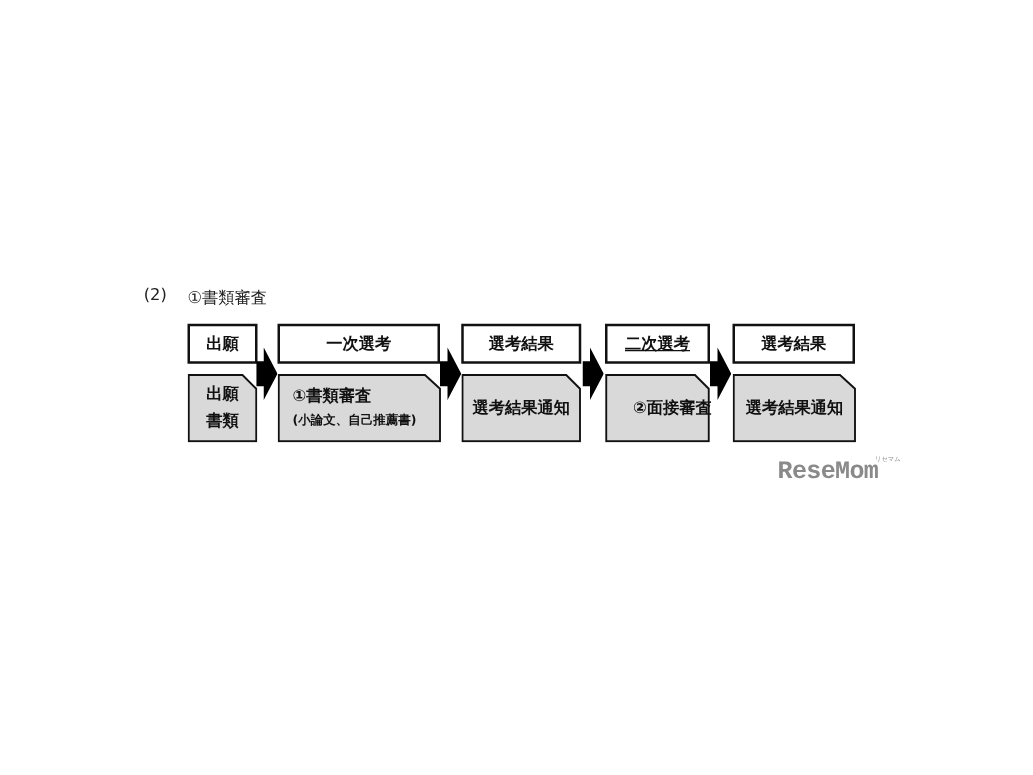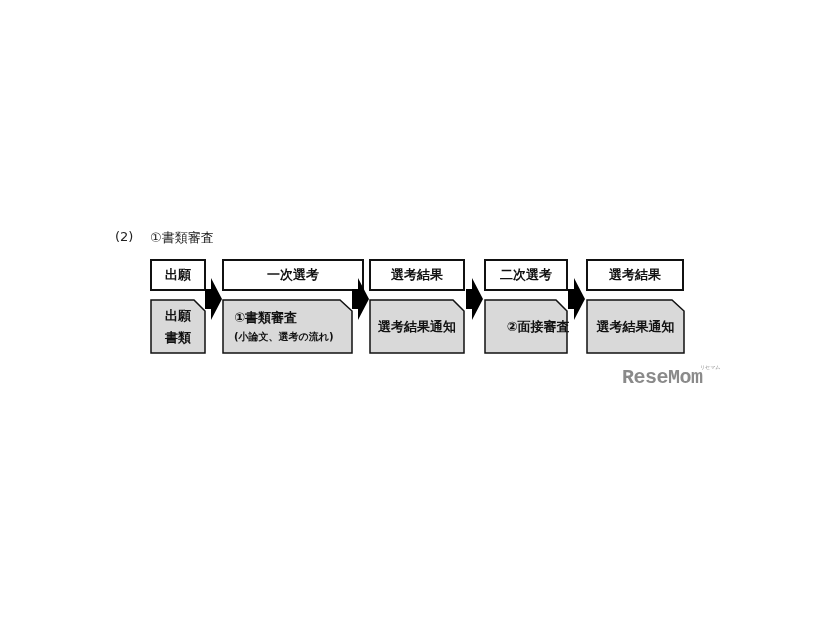--- a/index.html
+++ b/index.html
@@ -56,48 +56,48 @@
     </svg>
   <div class="bottom-content">
     <div class="b-main">出願</div>
     <div class="b-main" style="margin-top:4px">書類</div>
   </div>
 </div>
 <svg class="arrow" style="left:205px;" width="17" height="42">
     <polygon points="0,11 6,11 6,0 17,21 6,42 6,31 0,31" fill="#000"></polygon>
   </svg>
 
-<div class="top-box" style="left:222px; width:142px;">一次選考</div>
+<div class="top-box" style="left:222px; width:130px;">一次選考</div>
 <div class="bottom-box" style="left:222px; width:131px;">
   <svg width="131" height="55">
       <polygon points="1,1 118,1 130,12 130,54 1,54" fill="#d9d9d9" stroke="#111" stroke-width="1.5"></polygon>
     </svg>
   <div class="bottom-content b-left">
     <div class="b-main">①書類審査</div>
-    <div class="b-sub">(小論文、選考の流れ)</div>
+    <div class="b-sub">(小論文、自己推薦書)</div>
   </div>
 </div>
 <svg class="arrow" style="left:352px;" width="17" height="42">
     <polygon points="0,11 6,11 6,0 17,21 6,42 6,31 0,31" fill="#000"></polygon>
   </svg>
 
 <div class="top-box" style="left:369px; width:96px;">選考結果</div>
 <div class="bottom-box" style="left:369px; width:96px;">
   <svg width="96" height="55">
       <polygon points="1,1 84,1 95,12 95,54 1,54" fill="#d9d9d9" stroke="#111" stroke-width="1.5"></polygon>
     </svg>
   <div class="bottom-content">
     <div class="b-main">選考結果通知</div>
   </div>
 </div>
 <svg class="arrow" style="left:466px;" width="17" height="42">
     <polygon points="0,11 6,11 6,0 17,21 6,42 6,31 0,31" fill="#000"></polygon>
   </svg>
 
-<div class="top-box" style="left:484px; width:84px;">二次選考</div>
+<div class="top-box" style="left:484px; width:84px;text-decoration:underline;">二次選考</div>
 <div class="bottom-box" style="left:484px; width:108px;">
   <svg width="84" height="55">
       <polygon points="1,1 72,1 83,12 83,54 1,54" fill="#d9d9d9" stroke="#111" stroke-width="1.5"></polygon>
     </svg>
   <div class="bottom-content">
     <div class="b-main">②面接審査</div>
   </div>
 </div>
 <svg class="arrow" style="left:568px;" width="17" height="42">
     <polygon points="0,11 6,11 6,0 17,21 6,42 6,31 0,31" fill="#000"></polygon>

